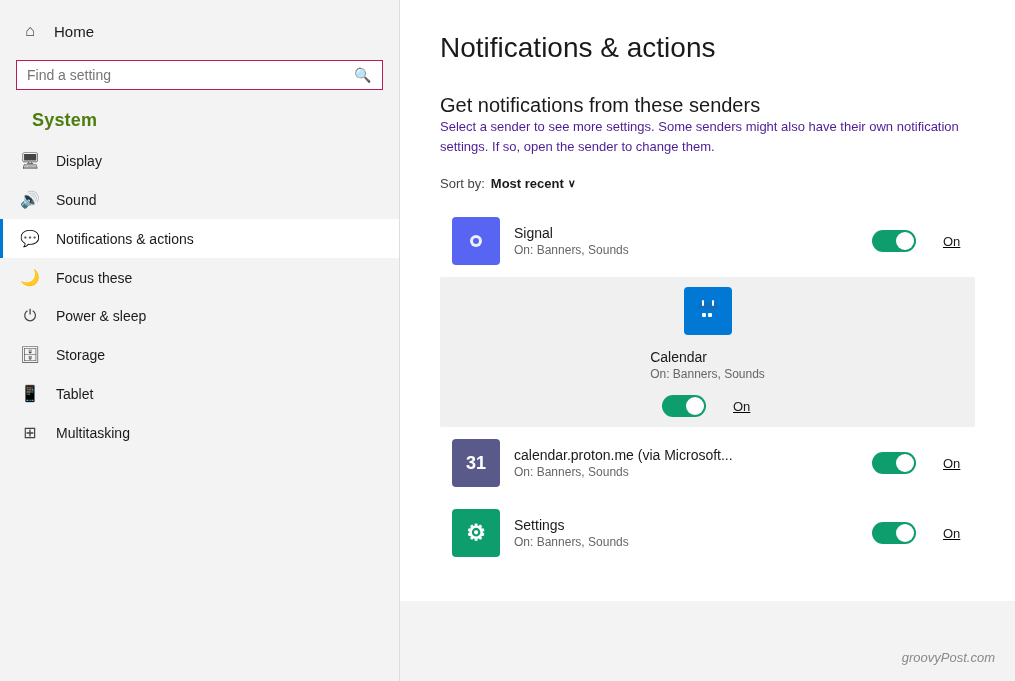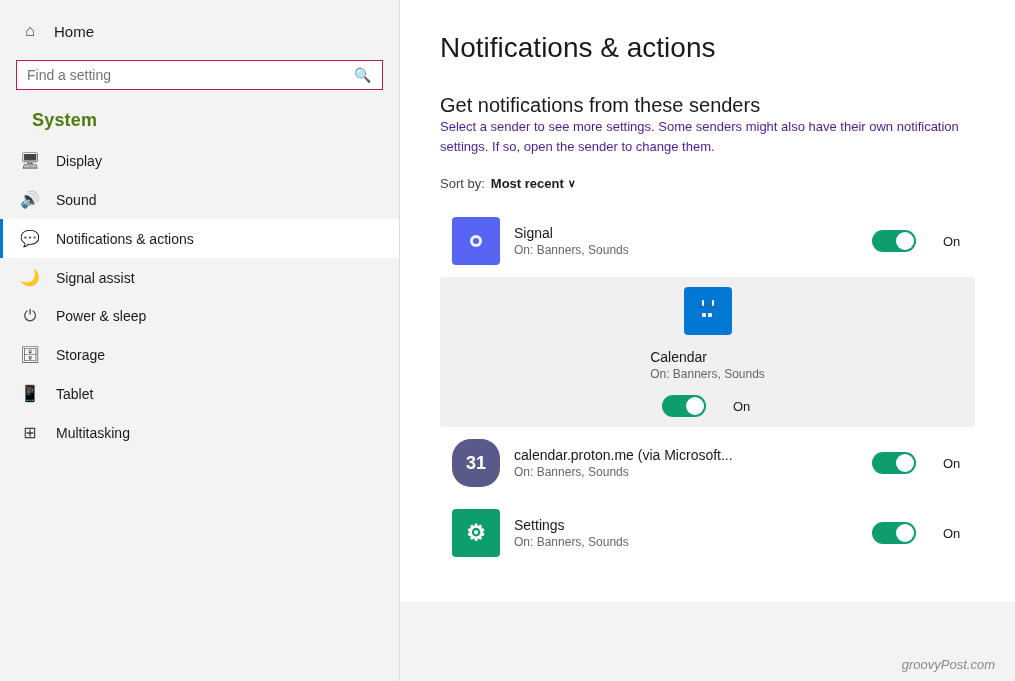--- a/index.html
+++ b/index.html
@@ -173,20 +173,21 @@
     .app-status {
       font-size: 12px;
       color: #666;
     }
 
     .toggle-group {
       display: flex;
       align-items: center;
       gap: 27px;
       flex-shrink: 0;
+      text-decoration: underline;
     }
     .toggle {
       width: 44px;
       height: 22px;
       background: #0e9e6e;
       border-radius: 11px;
       position: relative;
       cursor: pointer;
       flex-shrink: 0;
     }
@@ -218,21 +219,21 @@
       background: #5a5a8a;
       font-size: 18px;
     }
     .icon-settings {
       background: #0e9e6e;
     }
 
     
     .watermark {
       position: absolute;
-      bottom: 9px;
+      bottom: 16px;
       right: 20px;
       font-size: 13px;
       color: #888;
       font-style: italic;
       margin-top: 13px;
     }
 
     .main-wrapper {
       position: relative;
       flex: 1;
@@ -264,21 +265,21 @@
     <span>Sound</span>
   </div>
 
   <div class="sidebar-item active">
     <span class="sidebar-icon">💬</span>
     <span>Notifications &amp; actions</span>
   </div>
 
   <div class="sidebar-item">
     <span class="sidebar-icon">🌙</span>
-    <span>Signal assist</span>
+    <span>Focus these</span>
   </div>
 
   <div class="sidebar-item">
     <span class="sidebar-icon">⏻</span>
     <span>Power &amp; sleep</span>
   </div>
 
   <div class="sidebar-item">
     <span class="sidebar-icon">🗄</span>
     <span>Storage</span>
@@ -344,21 +345,21 @@
         <div class="app-name">Calendar</div>
         <div class="app-status">On: Banners, Sounds</div>
       </div>
       <div class="toggle-group">
         <div class="toggle"></div>
         <span class="toggle-label">On</span>
       </div>
     </div>
 
     <div class="app-row">
-      <div class="app-icon icon-proton" style="background:#5a5a8a; font-size:18px; font-weight:bold; color:white; display:flex; align-items:center; justify-content:center;border-radius:19px;">
+      <div class="app-icon icon-proton" style="background:#5a5a8a; font-size:18px; font-weight:bold; color:white; display:flex; align-items:center; justify-content:center;">
         31
       </div>
       <div class="app-info">
         <div class="app-name">calendar.proton.me (via Microsoft...</div>
         <div class="app-status">On: Banners, Sounds</div>
       </div>
       <div class="toggle-group">
         <div class="toggle"></div>
         <span class="toggle-label">On</span>
       </div>

